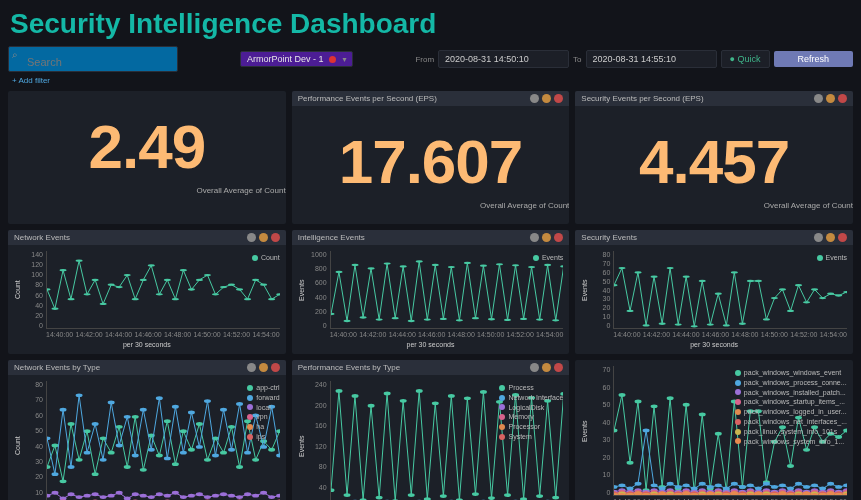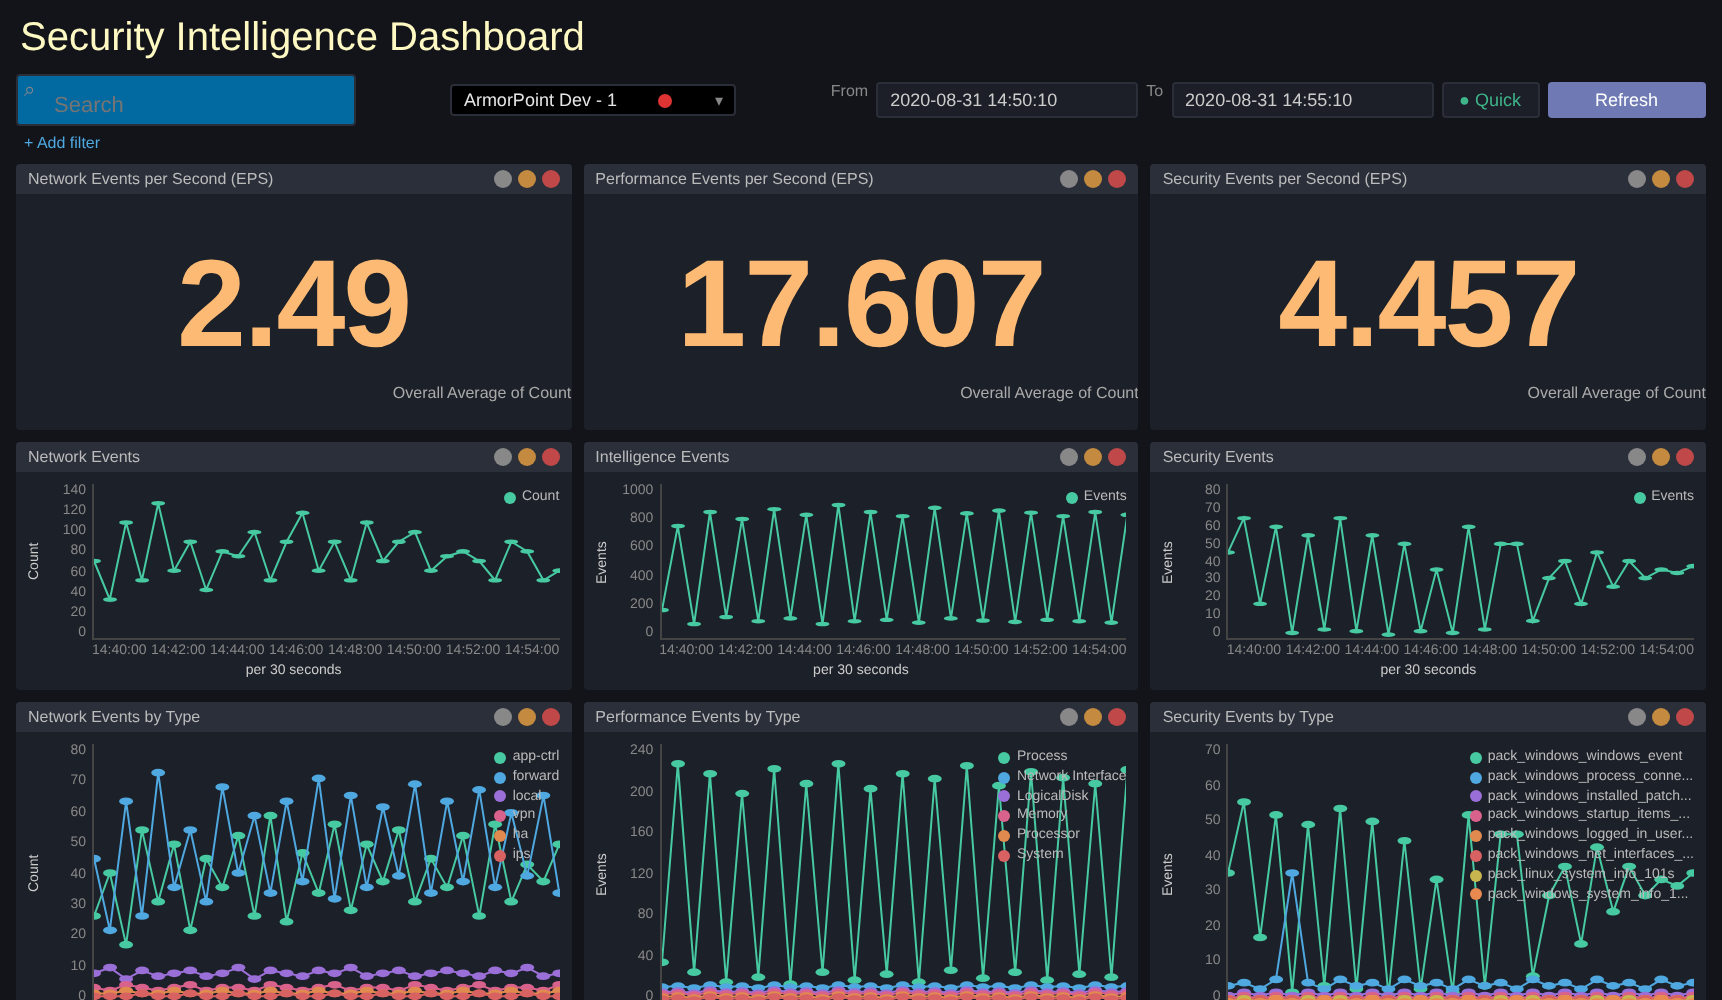--- a/index.html
+++ b/index.html
@@ -1,27 +1,27 @@
 <!DOCTYPE html>
 <html><head>
 <meta charset="utf-8">
 <style>
 *{box-sizing:border-box;margin:0;padding:0;font-family:Arial,Helvetica,sans-serif}
 body{background:#12141a;color:#e6e6e6;width:861px;height:500px;overflow:hidden;font-size:10px}
 .header{padding:8px 10px 4px}
-.title{font-size:20px;font-weight:400;color:#fef9c3}
+.title{font-size:28px;font-weight:700;color:#14b8a6}
 .topbar{display:flex;align-items:center;padding:2px 8px;gap:6px}
 .search{flex:0 0 170px;position:relative}
 .search input{width:100%;background:#0369a1;border:1px solid #2a2e38;color:#ccc;padding:9px 5px 3px 18px;font-size:11px;border-radius:2px}
 .mag{position:absolute;left:4px;top:3px;font-size:10px;color:#888}
 .spacer{flex:1}
-.selector{display:flex;align-items:center;background:#000000;border:1px solid #2a2e38;border-radius:2px;padding:2px 6px;gap:21px;font-size:9px}
+.selector{display:flex;align-items:center;background:#4c1d95;border:1px solid #2a2e38;border-radius:2px;padding:2px 6px;gap:6px;font-size:9px}
 .red-dot{width:7px;height:7px;border-radius:50%;background:#d33}
 .chev{color:#888;font-size:8px}
-.dates{display:flex;gap:4px;font-size:9px}
+.dates{display:flex;align-items:center;gap:4px;font-size:9px}
 .lbl{color:#888;font-size:8px}
 .dinput{background:#1c1f27;border:1px solid #2a2e38;color:#ccc;padding:3px 6px;font-size:9px;border-radius:2px}
 .qbtn{background:#1c1f27;border:1px solid #2a2e38;color:#3fb58a;padding:3px 8px;font-size:9px;border-radius:2px;cursor:pointer}
 .rbtn{background:#6f7ab5;color:#fff;border:none;padding:3px 24px;font-size:9px;border-radius:2px;cursor:pointer}
 .addfilter{color:#4fa8e0;font-size:8px;padding:2px 12px;cursor:pointer}
 .grid{display:grid;grid-template-columns:repeat(3,1fr);gap:6px;padding:4px 8px}
 .panel{background:#1c2028;border-radius:2px;overflow:hidden}
 .phead{display:flex;align-items:center;background:#2a2f3a;padding:3px 6px;font-size:8px;color:#bbb}
 .ptitle{flex:1}
 .dots{display:flex;gap:3px}
@@ -72,28 +72,20 @@
     <input class="dinput" value="2020-08-31 14:55:10" style="">
     <button class="qbtn">● <span>Quick</span></button>
     <button class="rbtn">Refresh</button>
   </div>
 </div>
 <div class="addfilter">+ Add filter</div>
 
 <div class="grid">
 
   <div class="panel">
-    <div class="phead">
-        <span class="ptitle">Network Events per Second (EPS)</span>
-        <span class="dots">
-          <span class="dot d1"></span>
-          <span class="dot d2"></span>
-          <span class="dot d3"></span>
-        </span>
-      </div>
     <div class="bignum">
         <div class="n">2.49</div>
       </div>
     <div class="subt">Overall Average of Count</div>
   </div>
   <div class="panel">
     <div class="phead">
         <span class="ptitle">Performance Events per Second (EPS)</span>
         <span class="dots">
           <span class="dot d1"></span>
@@ -850,28 +842,20 @@
           <span>14:46:00</span>
           <span>14:48:00</span>
           <span>14:50:00</span>
           <span>14:52:00</span>
           <span>14:54:00</span>
         </div>
       <div class="xlbl">per 30 seconds</div>
     </div>
   </div>
   <div class="panel">
-    <div class="phead">
-        <span class="ptitle">Security Events by Type</span>
-        <span class="dots">
-          <span class="dot d1"></span>
-          <span class="dot d2"></span>
-          <span class="dot d3"></span>
-        </span>
-      </div>
     <div class="pbody">
       <div class="chart chart-tall">
         <div class="ylbl">Events</div>
         <div class="yaxis" id="ya-st">
             <span>70</span>
             <span>60</span>
             <span>50</span>
             <span>40</span>
             <span>30</span>
             <span>20</span>

